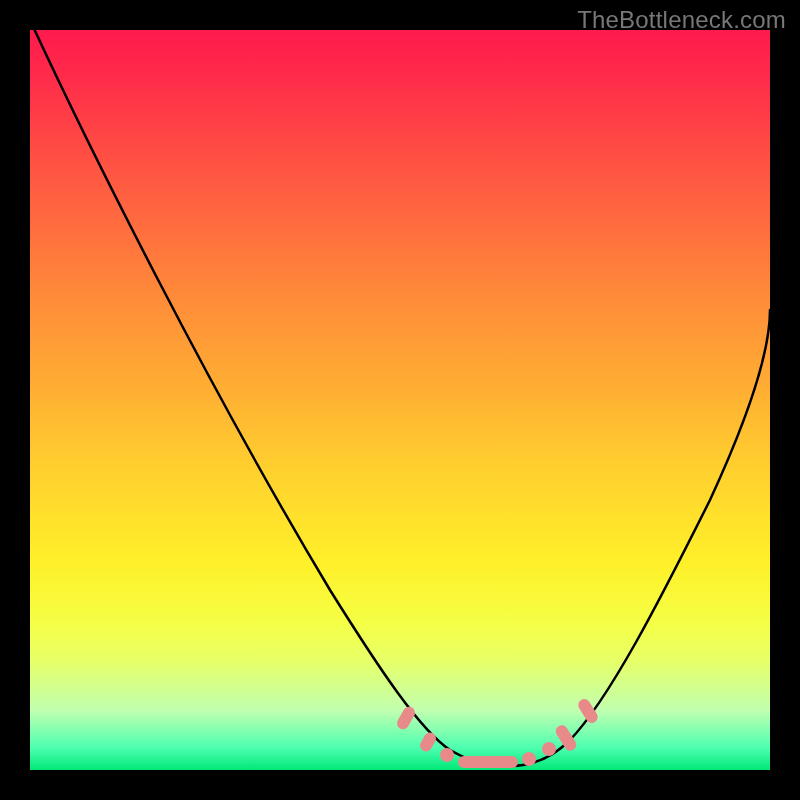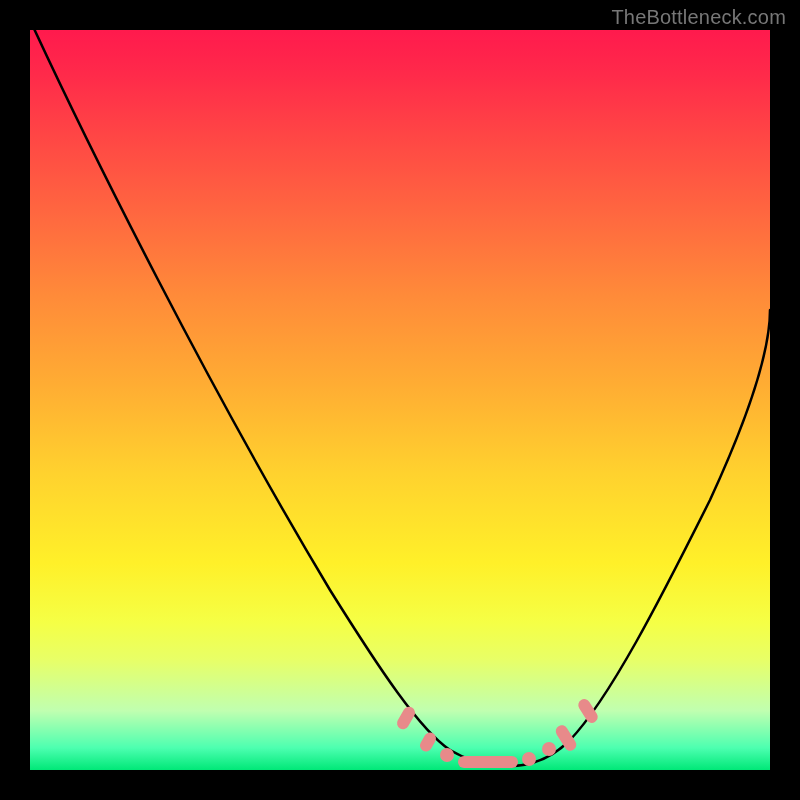--- a/index.html
+++ b/index.html
@@ -46,21 +46,21 @@
     left: 0;
     top: 0;
     width: 740px;
     height: 740px;
   }
   .watermark {
     position: absolute;
     top: 6px;
     right: 14px;
     color: #777;
-    font-size: 20px;
+    font-size: 24px;
     font-weight: 500;
     letter-spacing: 0.2px;
     user-select: none;
   }
   .curve {
     fill: none;
     stroke: #000;
     stroke-width: 2.5;
     stroke-linecap: round;
     stroke-linejoin: round;

